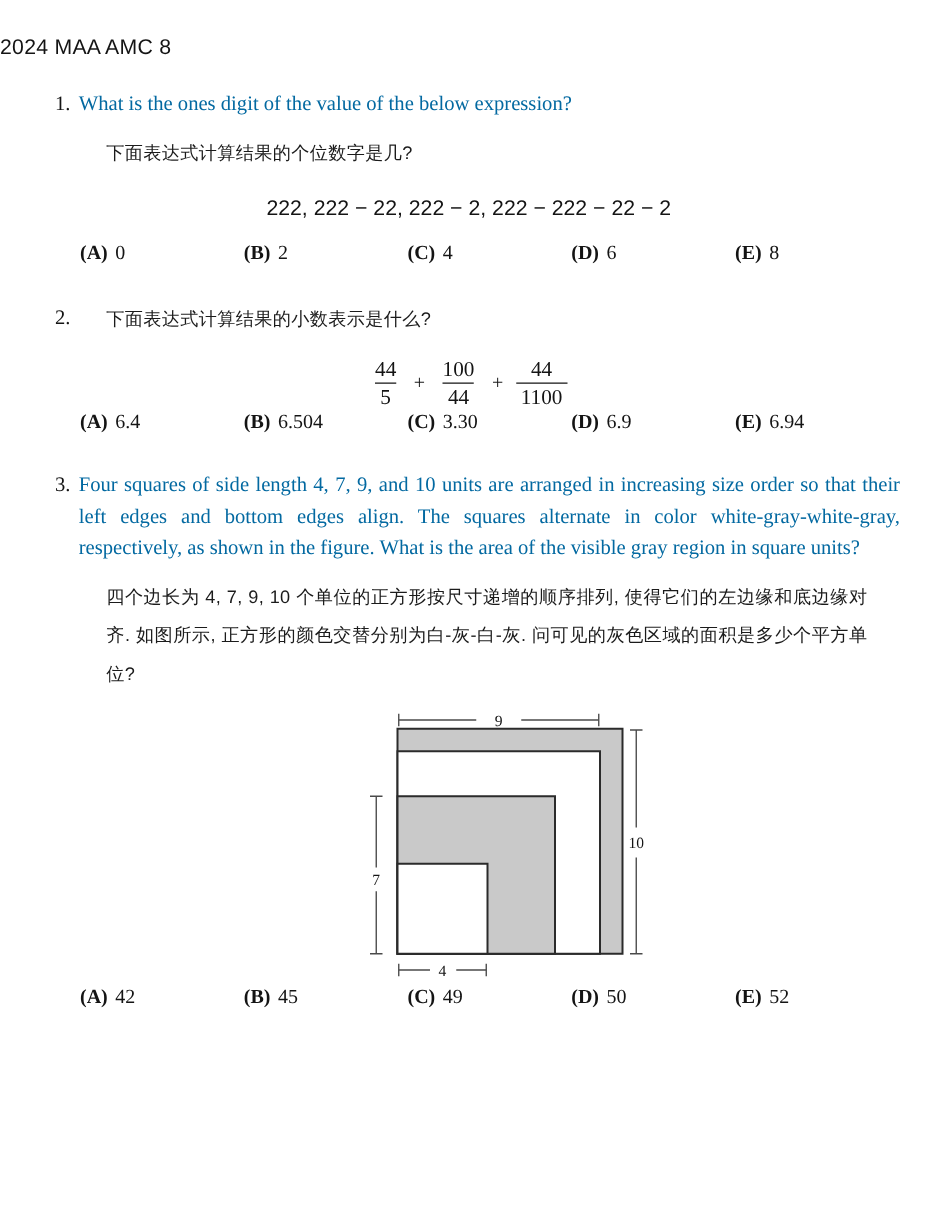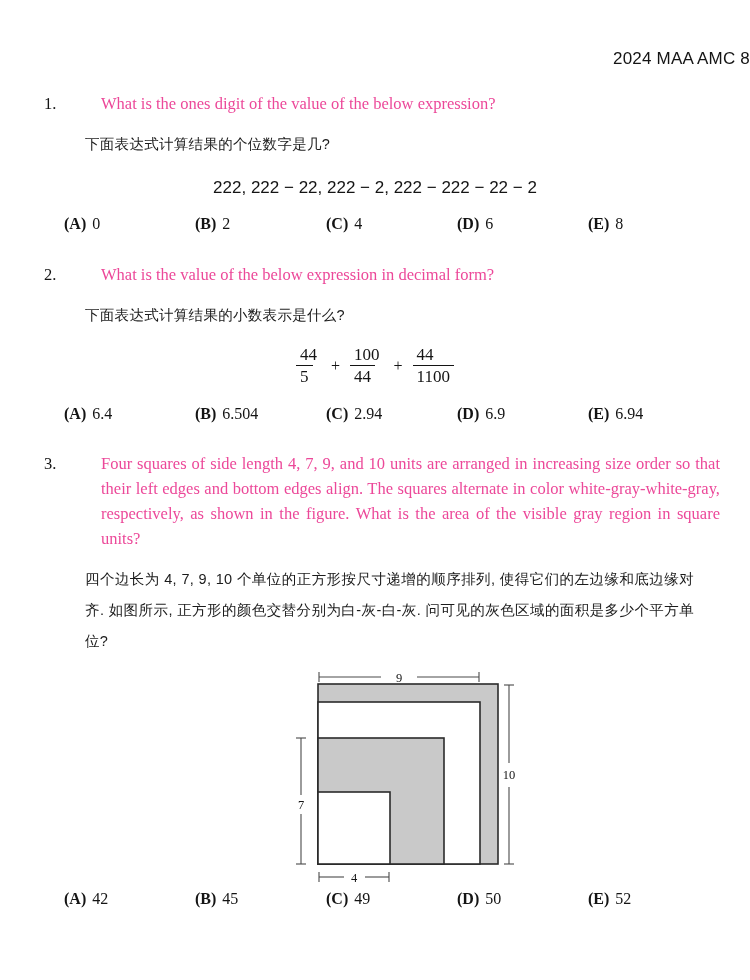--- a/index.html
+++ b/index.html
@@ -17,27 +17,27 @@
   }
 
   .page {
     position: relative;
     width: 750px;
     height: 980px;
     box-sizing: border-box;
   }
 
   .doc-title {
-    text-align: right;
+    text-align: left;
     font-family: "Liberation Sans", "DejaVu Sans", sans-serif;
     font-size: 17px;
     letter-spacing: 0.2px;
     color: #141414;
     margin: 0;
-    padding-top: 49px;
+    padding-top: 28px;
   }
 
   
   .problem {
     position: relative;
     padding-left: 63px;
     padding-right: 30px;
     margin-top: 20px;
   }
   .prob-num {
@@ -46,22 +46,21 @@
     top: 0;
     font-size: 16.5px;
     line-height: 25px;
     color: #141414;
   }
   .prob-en {
     font-size: 16.5px;
     line-height: 25px;
     text-align: justify;
     text-justify: inter-word;
-    color: #ec4899;
-    margin-left: 38px;
+    color: #0369a1;
   }
 
   .prob-zh {
     font-family: Liberation Sans, sans-serif;
     font-size: 14.5px;
     line-height: 31px;
     color: #1b1b1b;
     margin-top: 13px;
     padding-left: 22px;
     padding-right: 26px;
@@ -82,21 +81,21 @@
     display: flex;
     justify-content: center;
     align-items: center;
     margin-top: 14px;
     font-size: 17px;
     color: #141414;
   }
   .frac {
     display: inline-flex;
     flex-direction: column;
-    align-items: flex-start;
+    align-items: center;
     vertical-align: middle;
     margin: 0 3px;
     line-height: 1.12;
   }
   .frac .num {
     padding: 0 4px 1px 4px;
   }
   .frac .den {
     border-top: 1.1px solid #141414;
     padding: 1px 4px 0 4px;
@@ -175,50 +174,49 @@
     <div class="choice">
       <span class="lbl">(D)</span><span class="val">6</span>
     </div>
     <div class="choice">
       <span class="lbl">(E)</span><span class="val">8</span>
     </div>
   </div>
 
   <div class="problem" style="margin-top:29px;">
     <div class="prob-num">2.</div>
-    <div class="prob-en">What is the value of the below expression in decimal form?</div>
     <div class="prob-zh">下面表达式计算结果的小数表示是什么?</div>
   </div>
 
   <div class="frac-row">
     <span class="frac">
       <span class="num">44</span>
       <span class="den">5</span>
     </span>
     <span class="plus">+</span>
     <span class="frac">
       <span class="num">100</span>
       <span class="den">44</span>
     </span>
     <span class="plus">+</span>
     <span class="frac">
       <span class="num">44</span>
       <span class="den">1100</span>
     </span>
   </div>
 
-  <div class="choices" style="margin-top:19px;align-items:flex-end;">
+  <div class="choices" style="margin-top:2px;align-items:flex-end;">
     <div class="choice">
       <span class="lbl">(A)</span><span class="val">6.4</span>
     </div>
     <div class="choice">
       <span class="lbl">(B)</span><span class="val">6.504</span>
     </div>
     <div class="choice">
-      <span class="lbl">(C)</span><span class="val">2.94</span>
+      <span class="lbl">(C)</span><span class="val">3.30</span>
     </div>
     <div class="choice">
       <span class="lbl">(D)</span><span class="val">6.9</span>
     </div>
     <div class="choice">
       <span class="lbl">(E)</span><span class="val">6.94</span>
     </div>
   </div>
 
   <div class="problem" style="margin-top:28px;">

